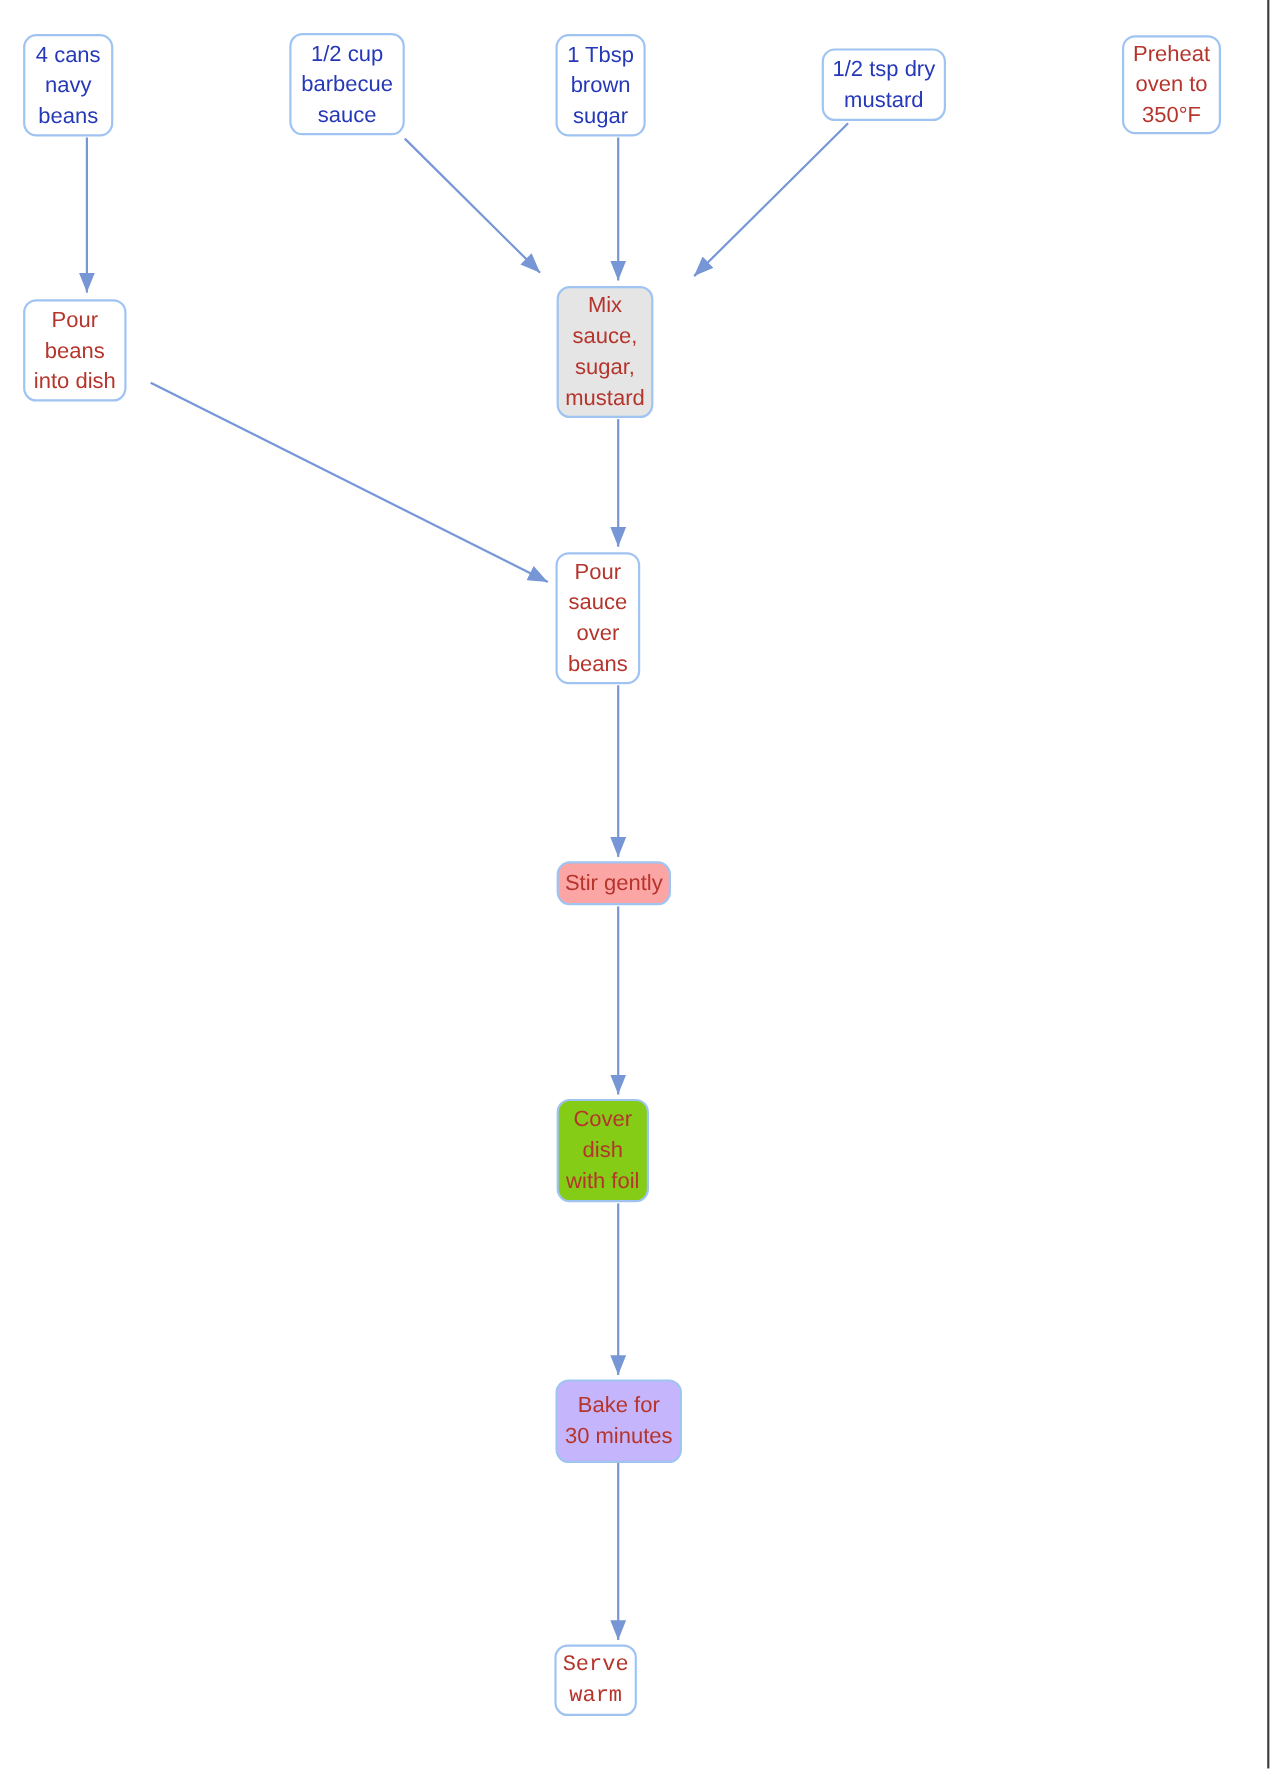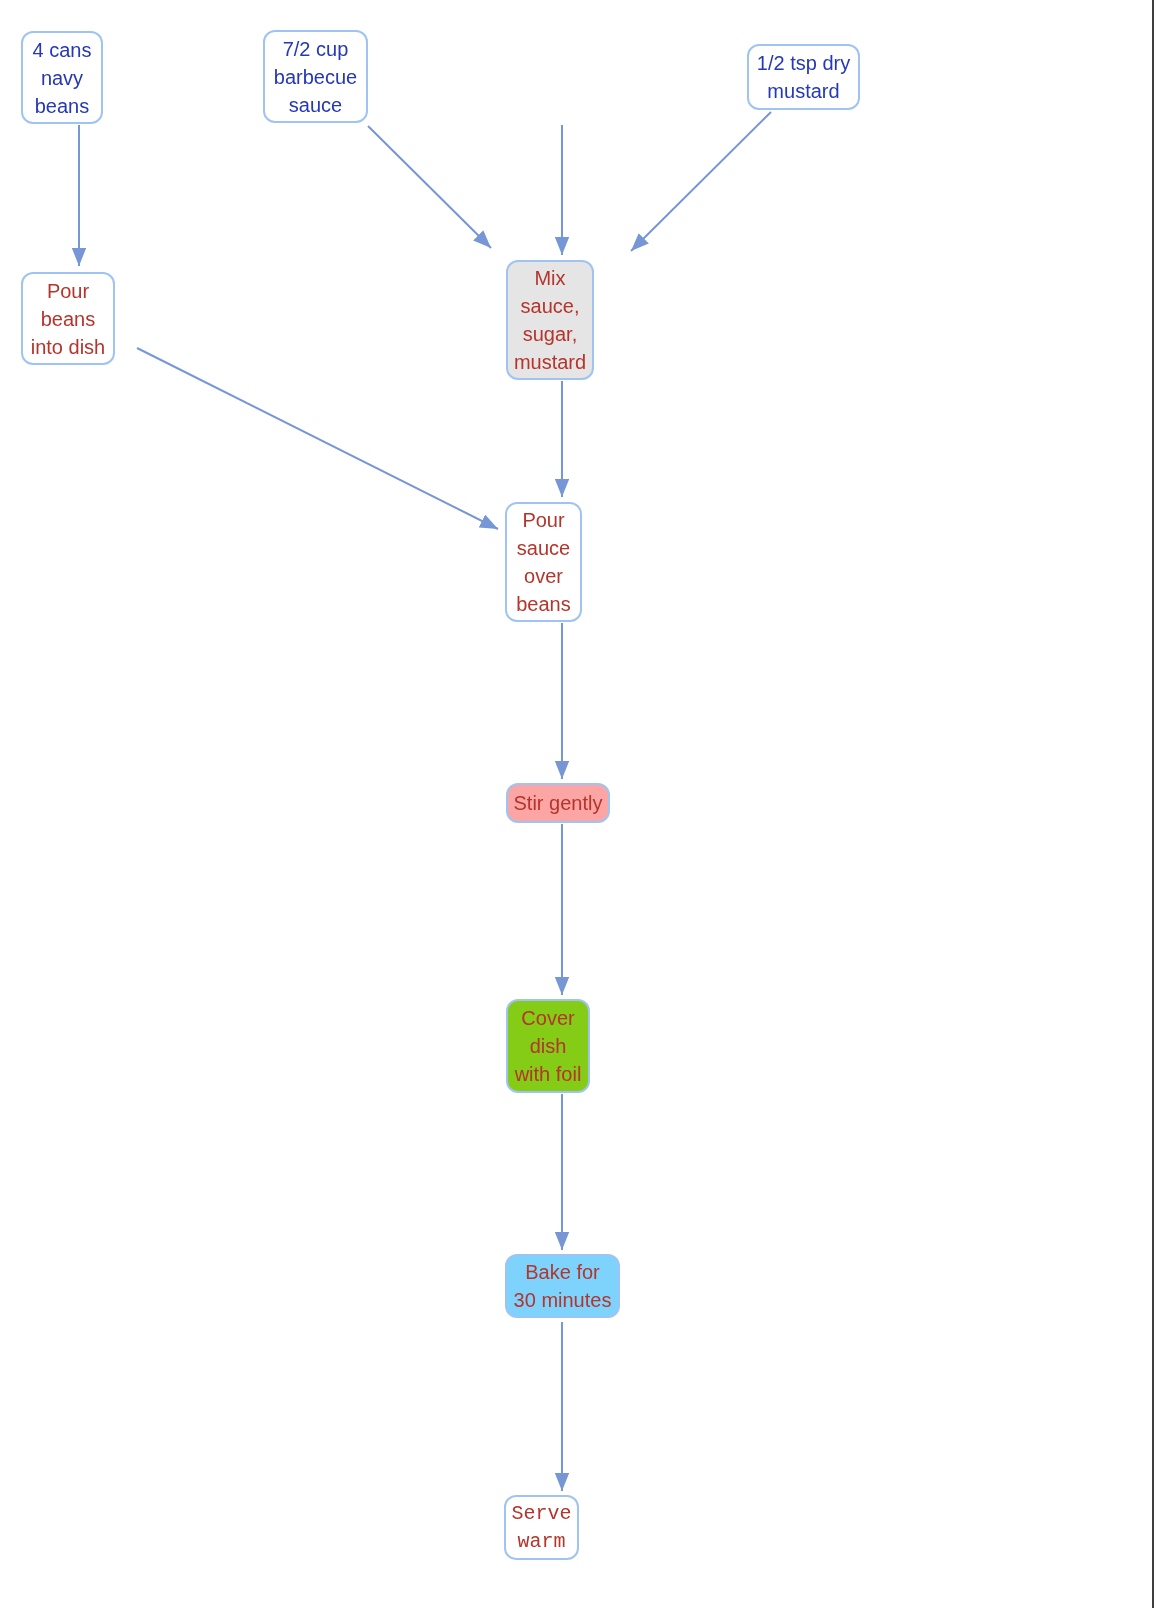--- a/index.html
+++ b/index.html
@@ -67,38 +67,44 @@
         <line x1="562" y1="623" x2="562" y2="779" stroke="#7696d6" stroke-width="2" marker-end="url(#arrowhead)"></line>
         <line x1="562" y1="824" x2="562" y2="995" stroke="#7696d6" stroke-width="2" marker-end="url(#arrowhead)"></line>
         <line x1="562" y1="1094" x2="562" y2="1250" stroke="#7696d6" stroke-width="2" marker-end="url(#arrowhead)"></line>
         <line x1="562" y1="1322" x2="562" y2="1491" stroke="#7696d6" stroke-width="2" marker-end="url(#arrowhead)"></line>
       </g>
   </svg>
 
   <div class="node ingredient" style="left: 21px; top: 31px; width: 82px; height: 93px; border-color: rgb(160, 196, 242); background: rgb(255, 255, 255); color: rgb(36, 56, 184);">4 cans
 navy
 beans</div>
-    <div class="node ingredient" style="left: 263px; top: 30px; width: 105px; height: 93px; border-color: rgb(160, 196, 242); background: rgb(255, 255, 255); color: rgb(36, 56, 184);">7/2 cup
+    <div class="node ingredient" style="left: 263px; top: 30px; width: 105px; height: 93px; border-color: rgb(160, 196, 242); background: rgb(255, 255, 255); color: rgb(36, 56, 184);">1/2 cup
 barbecue
 sauce</div>
+    <div class="node ingredient" style="left: 505px; top: 31px; width: 82px; height: 93px; border-color: rgb(160, 196, 242); background: rgb(255, 255, 255); color: rgb(36, 56, 184);">1 Tbsp
+brown
+sugar</div>
     <div class="node ingredient" style="left: 747px; top: 44px; width: 113px; height: 66px; border-color: rgb(160, 196, 242); background: rgb(255, 255, 255); color: rgb(36, 56, 184);">1/2 tsp dry
 mustard</div>
+    <div class="node action" style="left: 1020px; top: 32px; width: 90px; height: 90px; border-color: rgb(160, 196, 242); background: rgb(255, 255, 255); color: rgb(181, 52, 44);">Preheat
+oven to
+350°F</div>
     <div class="node action" style="left: 21px; top: 272px; width: 94px; height: 93px; border-color: rgb(160, 196, 242); background: rgb(255, 255, 255); color: rgb(181, 52, 44);">Pour
 beans
 into dish</div>
     <div class="node action" style="left: 506px; top: 260px; width: 88px; height: 120px; border-color: rgb(160, 196, 242); background: #e5e5e5; color: rgb(181, 52, 44);">Mix
 sauce,
 sugar,
 mustard</div>
     <div class="node action" style="left: 505px; top: 502px; width: 77px; height: 120px; border-color: rgb(160, 196, 242); background: rgb(255, 255, 255); color: rgb(181, 52, 44);">Pour
 sauce
 over
 beans</div>
     <div class="node action" style="left: 506px; top: 783px; width: 104px; height: 40px; border-color: rgb(160, 196, 242); background: #fca5a5; color: rgb(181, 52, 44);">Stir gently</div>
     <div class="node action" style="left: 506px; top: 999px; width: 84px; height: 94px; border-color: rgb(160, 196, 242); background: #84cc16; color: rgb(181, 52, 44);">Cover
 dish
 with foil</div>
-    <div class="node action" style="left: 505px; top: 1254px; width: 115px; height: 64px; border-color: rgb(160, 196, 242); background: #7dd3fc; color: rgb(181, 52, 44);">Bake for
+    <div class="node action" style="left: 505px; top: 1254px; width: 115px; height: 76px; border-color: rgb(160, 196, 242); background: #c4b5fd; color: rgb(181, 52, 44);">Bake for
 30 minutes</div>
     <div class="node action" style="left: 504px; top: 1495px; width: 75px; height: 65px; border-color: rgb(160, 196, 242); background: rgb(255, 255, 255); color: rgb(181, 52, 44); font-family: Liberation Mono, monospace;">Serve
 warm</div>
     <div id="right-edge-line" style="left: 1152px; background: rgb(63, 63, 63);"></div>
 </div>
 
 </body></html>

